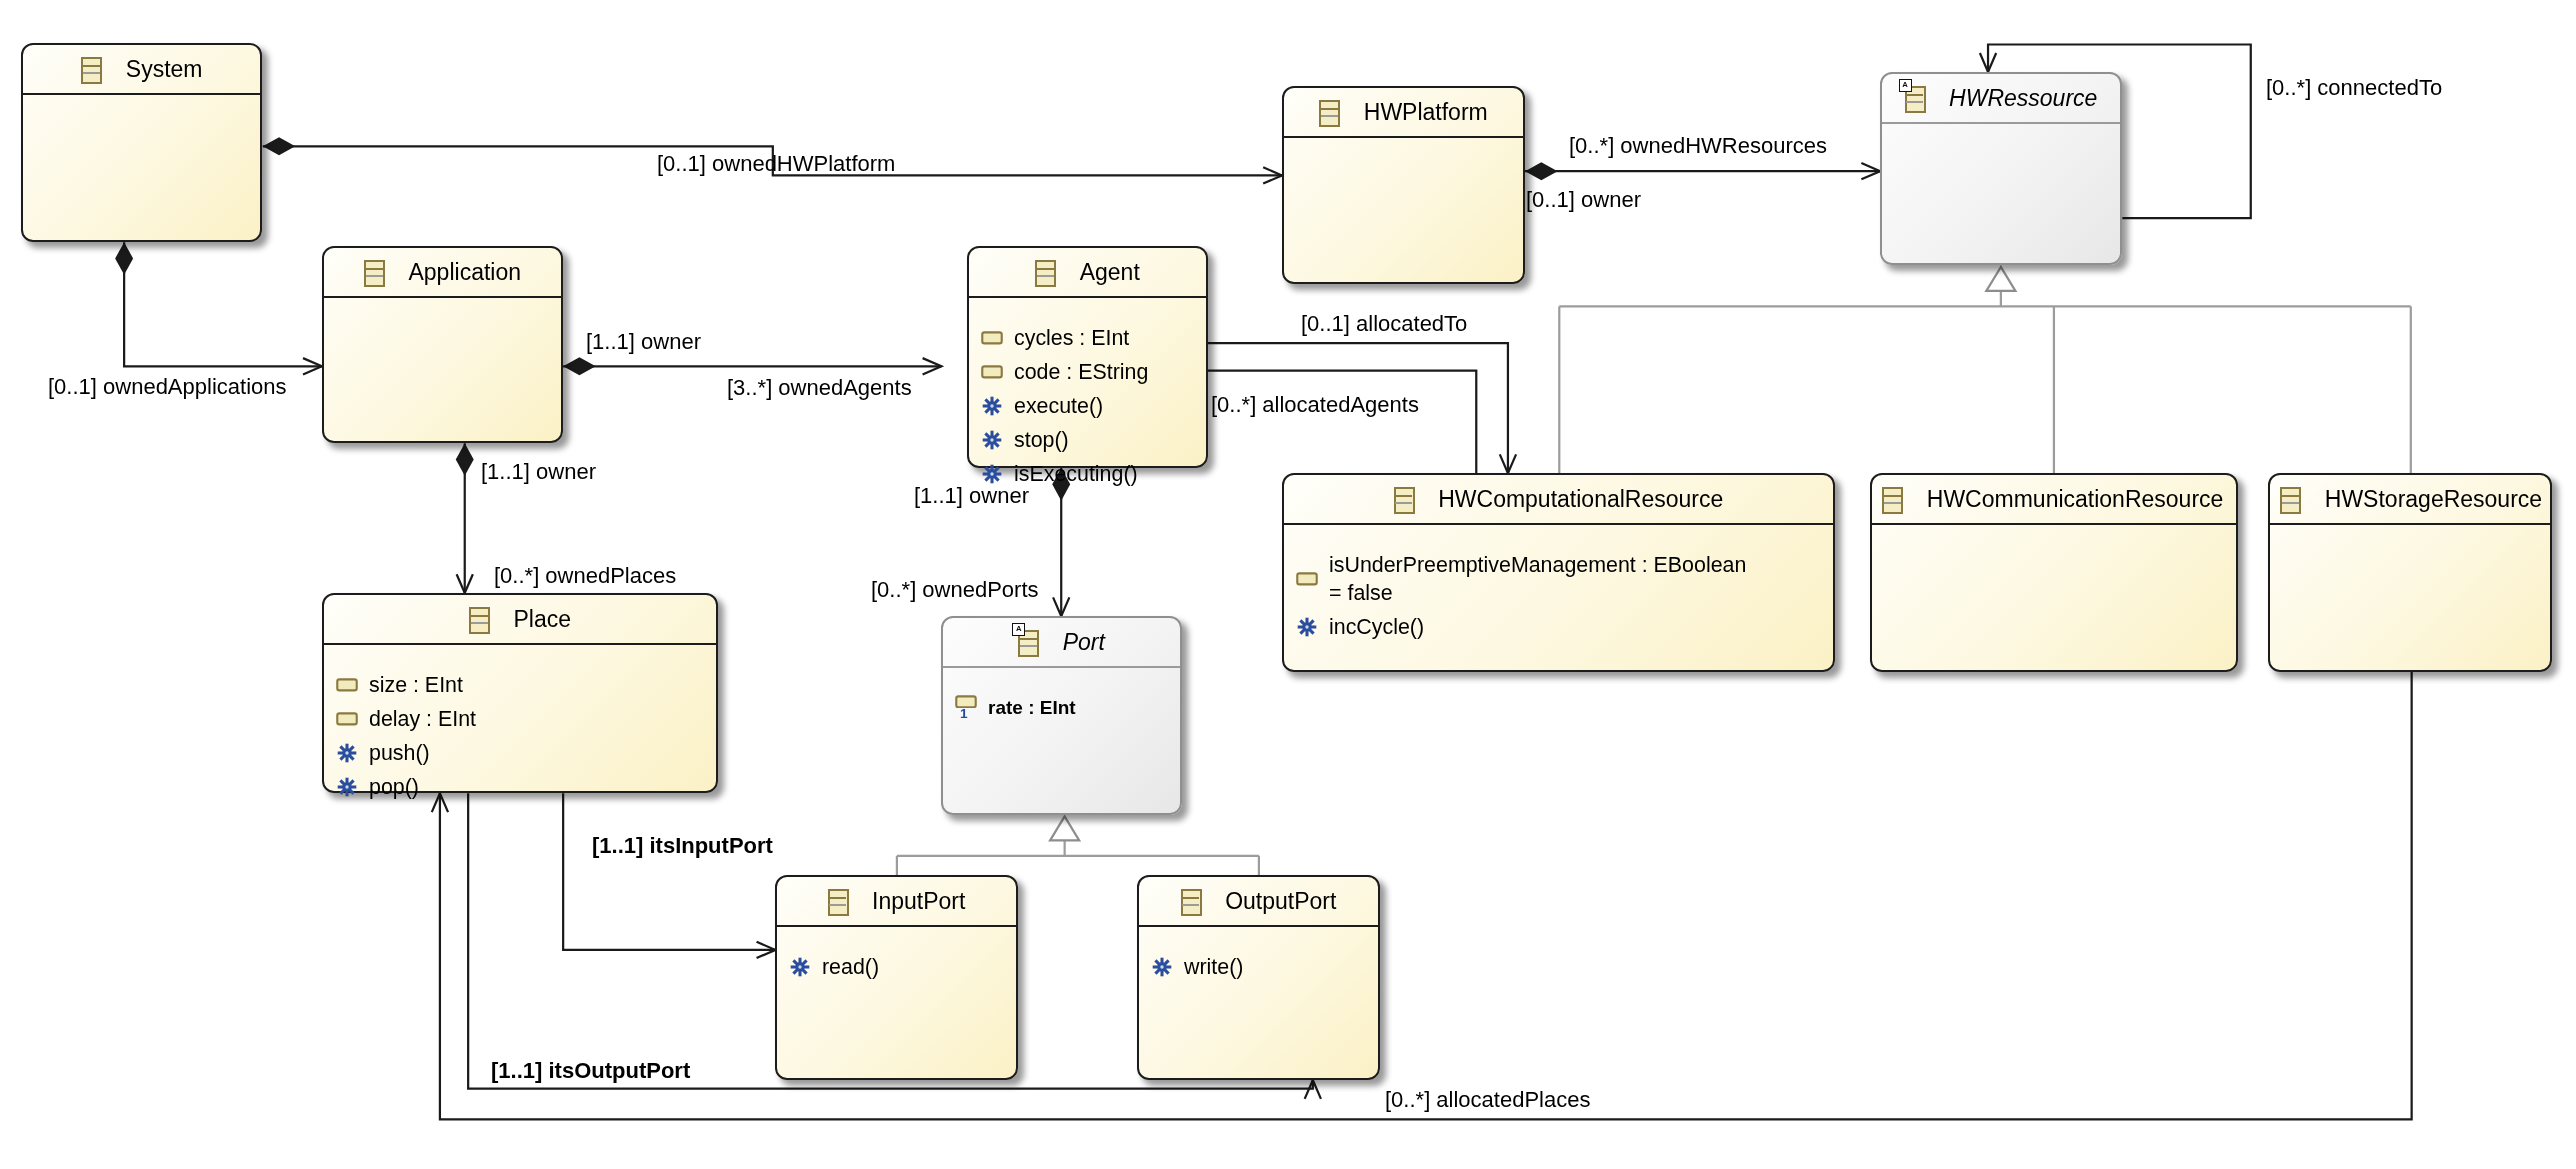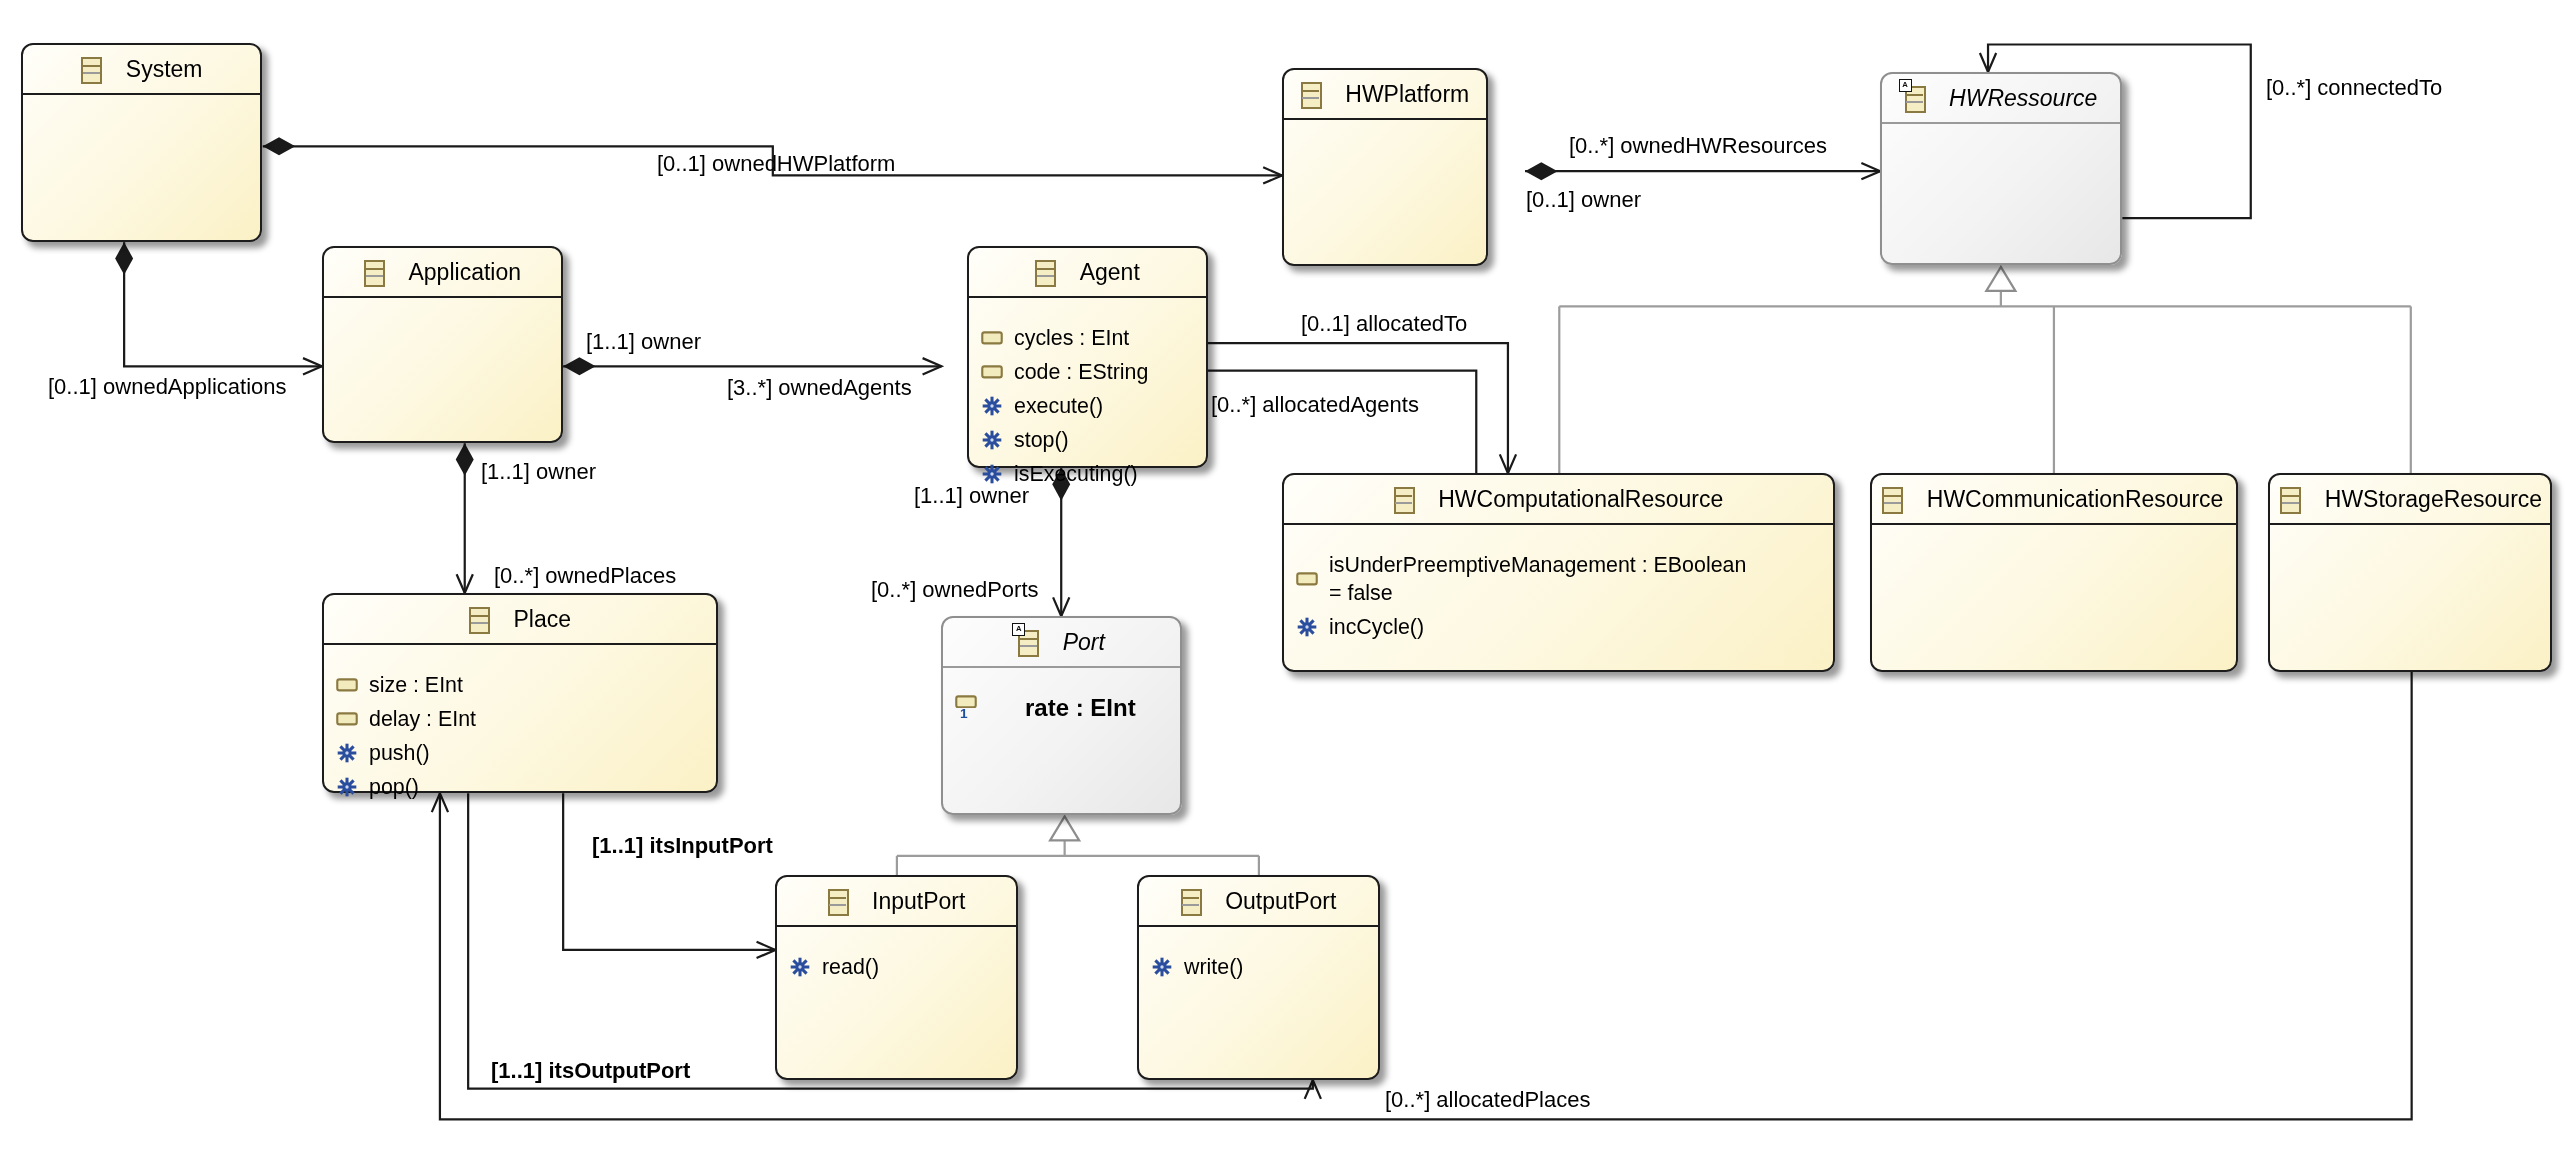--- a/index.html
+++ b/index.html
@@ -22,21 +22,21 @@
                border:2.1px solid #8a7940;}
   .cicon .l1{position:absolute;left:1.7px;top:9.4px;width:17px;height:2.1px;background:#8a7940;}
   .cicon .l2{position:absolute;left:1.7px;top:16.3px;width:17px;height:2.1px;background:#9a9a9a;}
   .abadge{position:absolute;left:-6px;top:-5.1px;width:11px;height:11px;background:#fff;border:1.7px solid #111;
           font-size:7.7px;font-weight:bold;color:#111;line-height:10.3px;text-align:center;font-style:normal;}
   .body{position:relative;padding-top:23px;}
   .feat{display:flex;align-items:center;height:34px;padding-left:12px;pointer-events:auto;}
   .feat.tall{height:62px;align-items:center;}
   .ficon{flex:0 0 33px;display:flex;align-items:center;}
   .ftext{font-size:21.4px;color:#000;white-space:nowrap;}
-  .ftext.bold{font-weight:700;font-size:24px;margin-left:37px;}
+  .ftext.bold{font-weight:700;font-size:19px;}
   .ftext .fl{line-height:28px;}
   .lab{position:absolute;font-size:22px;color:#000;white-space:nowrap;pointer-events:auto;}
   .lab.bold{font-weight:700;}
   .lab.clip{overflow:hidden;}
 </style>
 </head>
 <body>
 
 <div id="canvas">
   <svg id="edges" width="2576" height="1169" viewBox="0 0 3010 1366" xmlns="http://www.w3.org/2000/svg">
@@ -126,21 +126,21 @@
         <div class="name-row">
           <div class="cicon">
             <div class="slab"></div>
             <div class="l1"></div>
             <div class="l2"></div>
           </div>
           <div class="cname">Application</div>
         </div>
         <div class="body"></div>
       </div>
-      <div class="cls" style="left: 1282px; top: 68px; width: 206px; height: 198px;">
+      <div class="cls" style="left: 1282px; top: 86px; width: 243px; height: 198px;">
         <div class="name-row">
           <div class="cicon">
             <div class="slab"></div>
             <div class="l1"></div>
             <div class="l2"></div>
           </div>
           <div class="cname">HWPlatform</div>
         </div>
         <div class="body"></div>
       </div>

